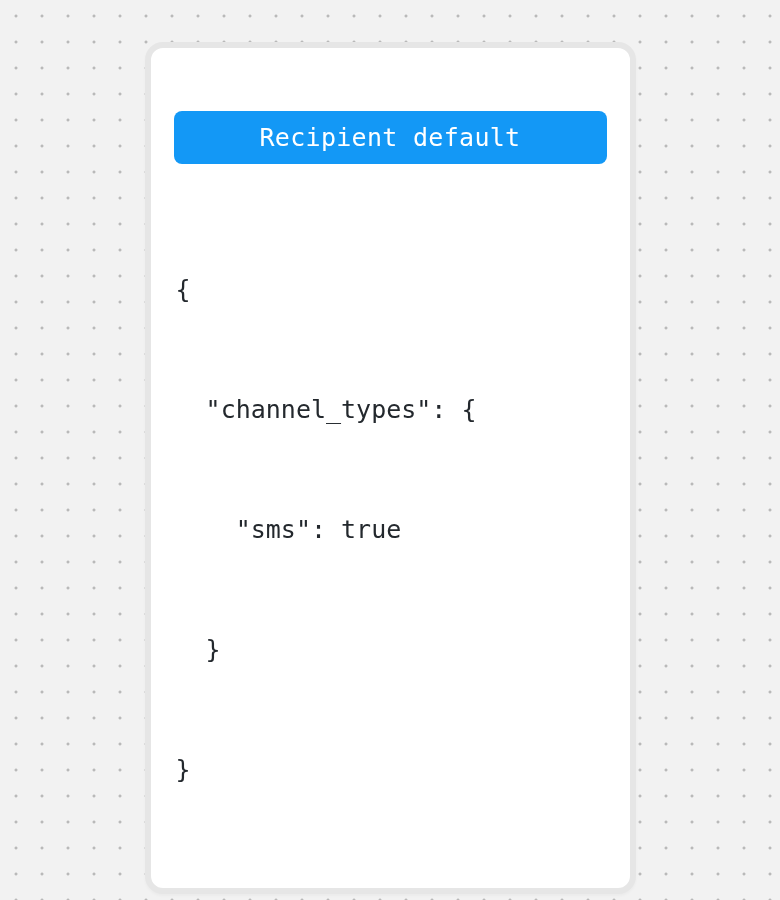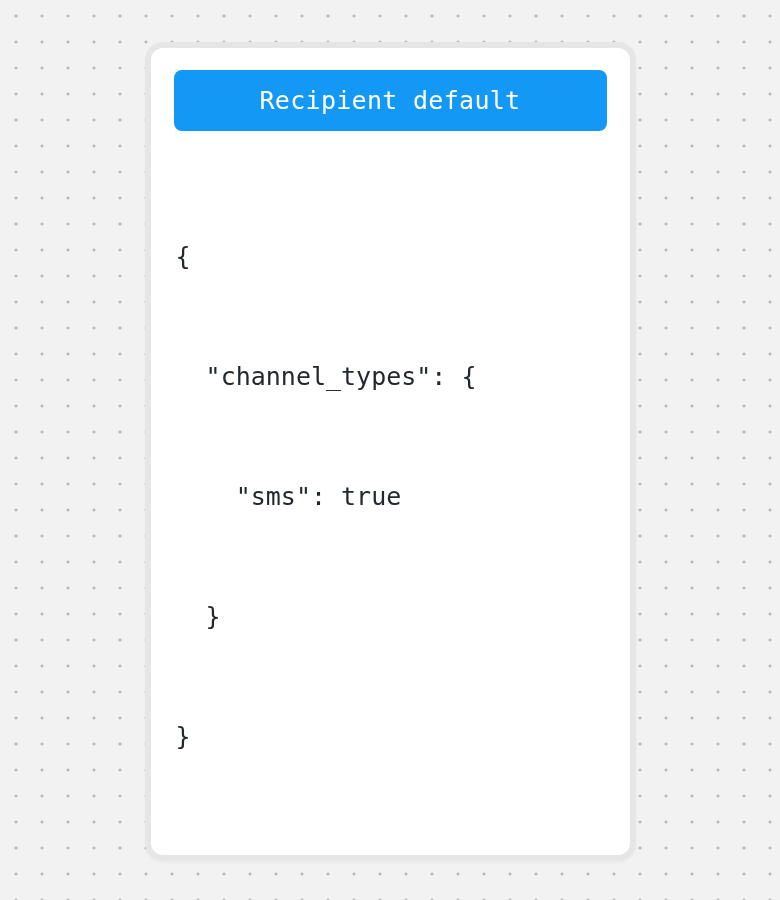--- a/index.html
+++ b/index.html
@@ -19,29 +19,30 @@
     margin: 42px auto 0;
   }
   .card {
     background: #ffffff;
     border: 6px solid #e6e6e6;
     border-radius: 18px;
     padding: 22px 23px 18px;
     box-shadow: 0 2px 3px rgba(0,0,0,0.03);
   }
   .badge {
-    height: 61px;
+    height: 53px;
     border-radius: 8px;
     display: flex;
     align-items: center;
     justify-content: center;
     color: #ffffff;
     font-size: 25px;
     font-weight: 500;
     letter-spacing: 0.3px;
+    margin-top: 41px;
   }
   .code {
     margin: 26px 0 0 2px;
     font-size: 25px;
     line-height: 40px;
     color: #23282d;
     white-space: pre;
   }
   .code .line { height: 40px; }
 </style>

